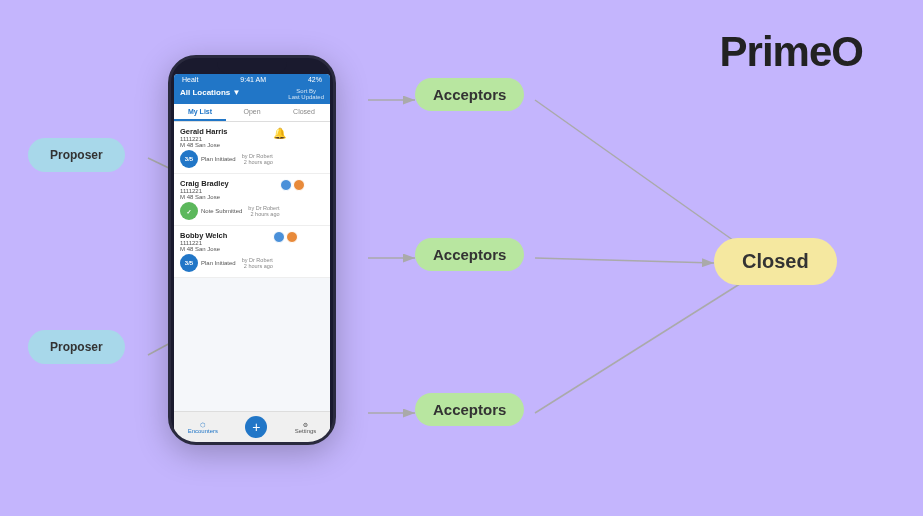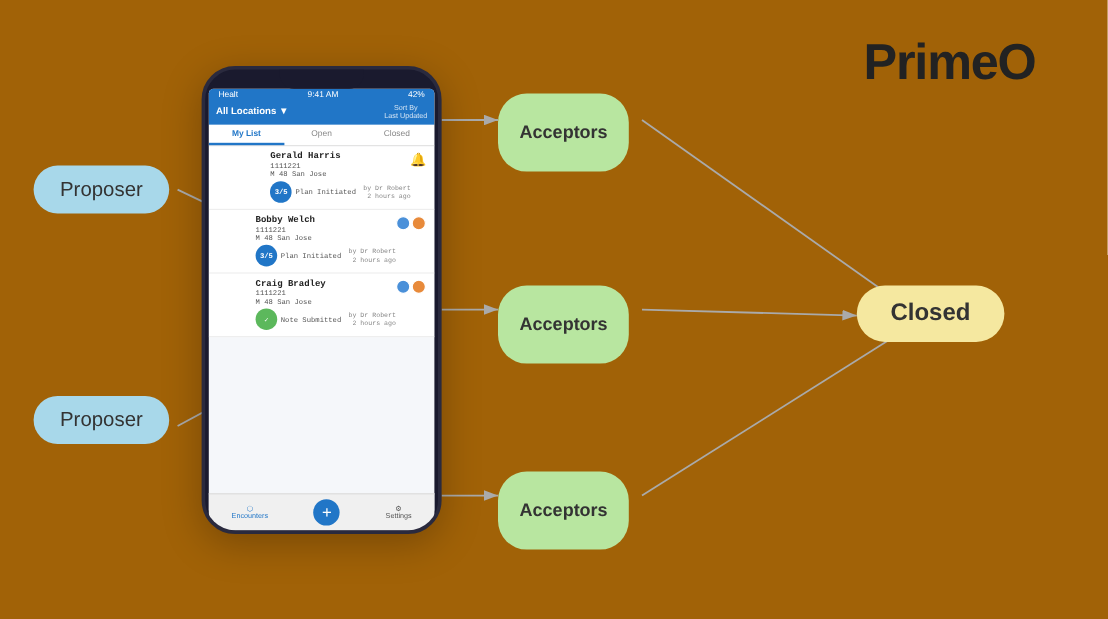--- a/index.html
+++ b/index.html
@@ -9,40 +9,40 @@
       background: #fff;
       font-family: Arial, sans-serif;
       overflow: hidden;
       position: relative;
     }
 
     .page-container {
       width: 923px;
       height: 516px;
       position: relative;
-      background: #a16207;
+      background: #c4b5fd;
     }
 
     
     .brand-logo {
       position: absolute;
       top: 28px;
       right: 60px;
       font-size: 42px;
       font-weight: 900;
       color: #222;
       letter-spacing: -1px;
     }
 
     
     .phone-mockup {
       position: absolute;
       left: 168px;
       top: 55px;
-      width: 200px;
+      width: 168px;
       height: 390px;
       background: #1a1a2e;
       border-radius: 28px;
       border: 3px solid #2a2a3e;
       box-shadow: 0 8px 32px rgba(0,0,0,0.25);
       overflow: hidden;
     }
     .phone-notch {
       width: 70px;
       height: 16px;
@@ -100,23 +100,22 @@
       border-bottom: 2px solid #2176c7;
       font-weight: bold;
     }
     .phone-list {
       background: #fff;
     }
     .phone-item {
       padding: 5px 6px;
       border-bottom: 1px solid #eee;
       display: flex;
-      justify-content: flex-end;
+      justify-content: flex-start;
       align-items: flex-start;
-      font-family: Liberation Mono, monospace;
     }
     .phone-item-left {}
     .phone-item-name {
       font-size: 7.5px;
       font-weight: bold;
       color: #222;
     }
     .phone-item-id {
       font-size: 6px;
       color: #555;
@@ -203,40 +202,40 @@
     .avatar-sm.blue { background: #4a90d9; }
     .avatar-sm.orange { background: #e88a3a; }
     .bell-icon { font-size: 11px; color: #2176c7; }
 
     
     .proposer-pill {
       position: absolute;
       background: #a8d8ea;
       border-radius: 24px;
       padding: 10px 22px;
-      font-size: 17px;
-      font-weight: 400;
+      font-size: 12px;
+      font-weight: 700;
       color: #333;
       text-align: right;
     }
     .proposer-top {
       top: 138px;
       left: 28px;
     }
     .proposer-bottom {
       top: 330px;
       left: 28px;
     }
 
     
     .acceptors-pill {
       position: absolute;
       background: #b8e6a0;
       border-radius: 24px;
-      padding: 24px 18px;
+      padding: 8px 18px;
       font-size: 15px;
       font-weight: 600;
       color: #333;
       text-align: left;
     }
     .acceptors-top {
       top: 78px;
       left: 415px;
     }
     .acceptors-mid {
@@ -363,56 +362,56 @@
               <span class="badge-by" style="margin-left:6px;">by Dr Robert<br>2 hours ago</span>
             </div>
           </div>
           <div class="phone-item-right">
             <span class="bell-icon">🔔</span>
           </div>
         </div>
 
         <div class="phone-item">
           <div class="phone-item-left">
+            <div class="phone-item-name">Craig Bradley</div>
+            <div class="phone-item-id">1111221</div>
+            <div class="phone-item-loc">M  48  San Jose</div>
+            <div class="badge-row" style="margin-top:2px;">
+              <div class="badge-circle" style="background:#5cb85c;">✓</div>
+              <span class="badge-label">Note Submitted</span>
+              <span class="badge-by" style="margin-left:6px;">by Dr Robert<br>2 hours ago</span>
+            </div>
+          </div>
+          <div class="phone-item-right">
+            <div class="avatar-circles">
+              <div class="avatar-sm blue"></div>
+              <div class="avatar-sm orange"></div>
+            </div>
+          </div>
+        </div>
+
+        <div class="phone-item">
+          <div class="phone-item-left">
             <div class="phone-item-name">Bobby Welch</div>
             <div class="phone-item-id">1111221</div>
             <div class="phone-item-loc">M  48  San Jose</div>
             <div class="badge-row" style="margin-top:2px;">
               <div class="badge-circle">3/5</div>
               <span class="badge-label">Plan Initiated</span>
               <span class="badge-by" style="margin-left:6px;">by Dr Robert<br>2 hours ago</span>
             </div>
           </div>
           <div class="phone-item-right">
             <div class="avatar-circles">
               <div class="avatar-sm blue"></div>
               <div class="avatar-sm orange"></div>
             </div>
           </div>
         </div>
 
-        <div class="phone-item">
-          <div class="phone-item-left">
-            <div class="phone-item-name">Craig Bradley</div>
-            <div class="phone-item-id">1111221</div>
-            <div class="phone-item-loc">M  48  San Jose</div>
-            <div class="badge-row" style="margin-top:2px;">
-              <div class="badge-circle" style="background:#5cb85c;">✓</div>
-              <span class="badge-label">Note Submitted</span>
-              <span class="badge-by" style="margin-left:6px;">by Dr Robert<br>2 hours ago</span>
-            </div>
-          </div>
-          <div class="phone-item-right">
-            <div class="avatar-circles">
-              <div class="avatar-sm blue"></div>
-              <div class="avatar-sm orange"></div>
-            </div>
-          </div>
-        </div>
-
       </div>
     </div>
 
     <div class="phone-bottom-bar">
       <div class="bottom-icon active">
         <div>⬡</div>
         <div>Encounters</div>
       </div>
       <div class="bottom-plus">+</div>
       <div class="bottom-icon">

